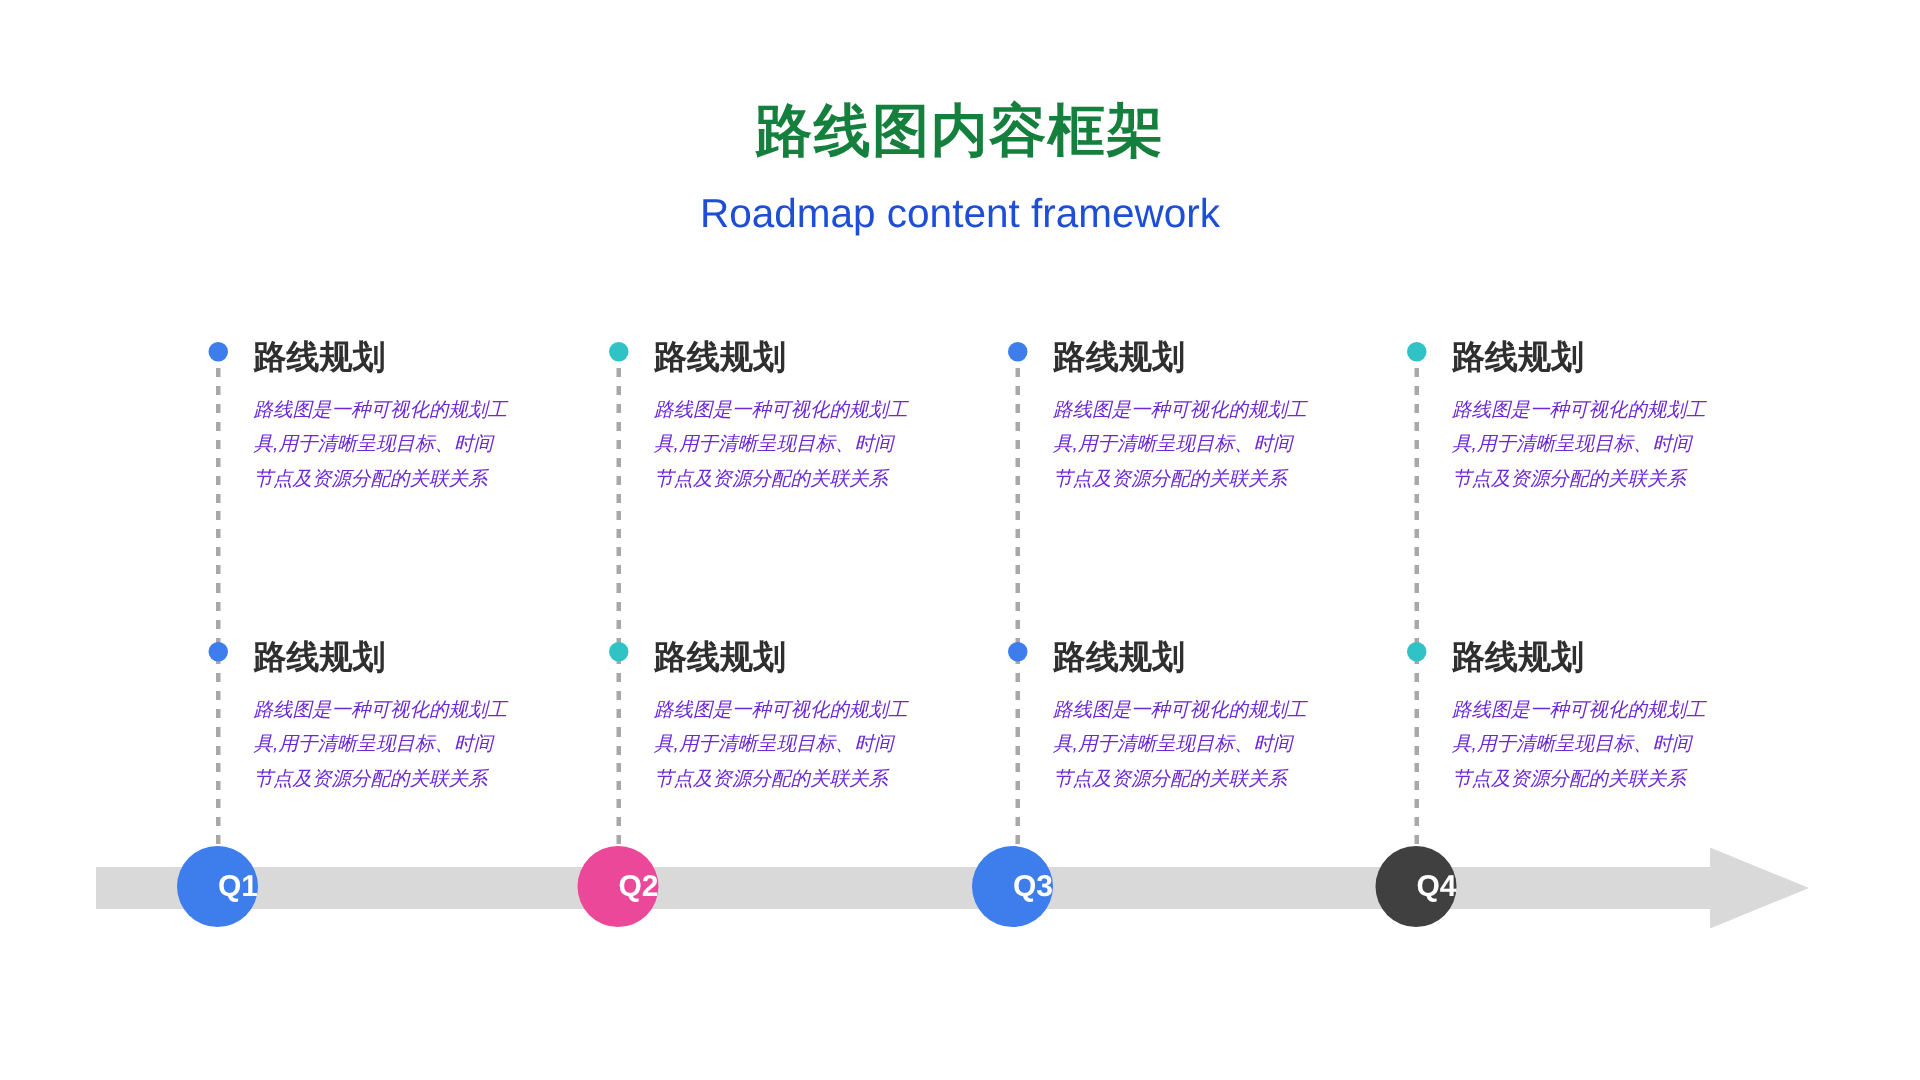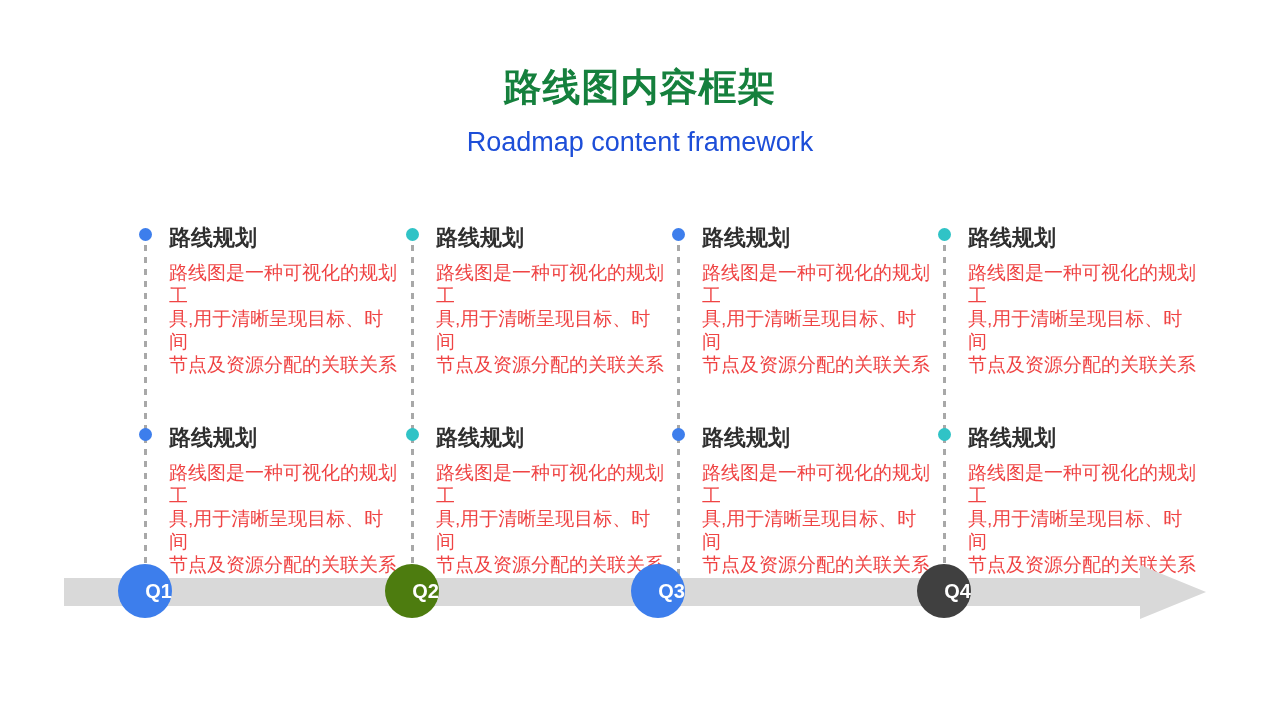--- a/index.html
+++ b/index.html
@@ -65,24 +65,25 @@
 
   .entry-content { padding-left: 31px; }
   .entry-heading {
     font-size: 22px;
     font-weight: 700;
     color: #2f2f2f;
     line-height: 26px;
   }
   .entry-body {
     margin-top: 10px;
-    font-size: 19px;
+    font-size: 13px;
     line-height: 23px;
-    color: #ef4444;
+    color: #6d28d9;
     white-space: pre-line;
+    font-style: italic;
   }
 
   
   .arrow-shaft {
     position: absolute;
     left: 64px;
     top: 578px;
     width: 1077px;
     height: 28px;
     background: #d9d9d9;
@@ -106,21 +107,21 @@
     height: 54px;
     border-radius: 50%;
     color: #ffffff;
     font-size: 20px;
     font-weight: 700;
     text-align: right;
     line-height: 54px;
   }
   .marker-1 { left: 118px; }
   .marker-2 { left: 385px; }
-  .marker-3 { left: 631px; }
+  .marker-3 { left: 648px; }
   .marker-4 { left: 917px; }
 </style>
 </head>
 <body>
 
 <div class="slide">
 
   <div class="header">
     <div class="title">路线图内容框架</div>
     <div class="subtitle">Roadmap content framework</div>
@@ -211,17 +212,17 @@
 具,用于清晰呈现目标、时间
 节点及资源分配的关联关系</div>
       </div>
     </div>
   </div>
 
   <div class="arrow-shaft"></div>
   <div class="arrow-head"></div>
 
   <div class="marker marker-1" style="background-color: rgb(61, 126, 236);">Q1</div>
-  <div class="marker marker-2" style="background-color: #4d7c0f;">Q2</div>
+  <div class="marker marker-2" style="background-color: #ec4899;">Q2</div>
   <div class="marker marker-3" style="background-color: rgb(61, 126, 236);">Q3</div>
   <div class="marker marker-4" style="background-color: #404040;">Q4</div>
 
 </div>
 
 </body></html>

